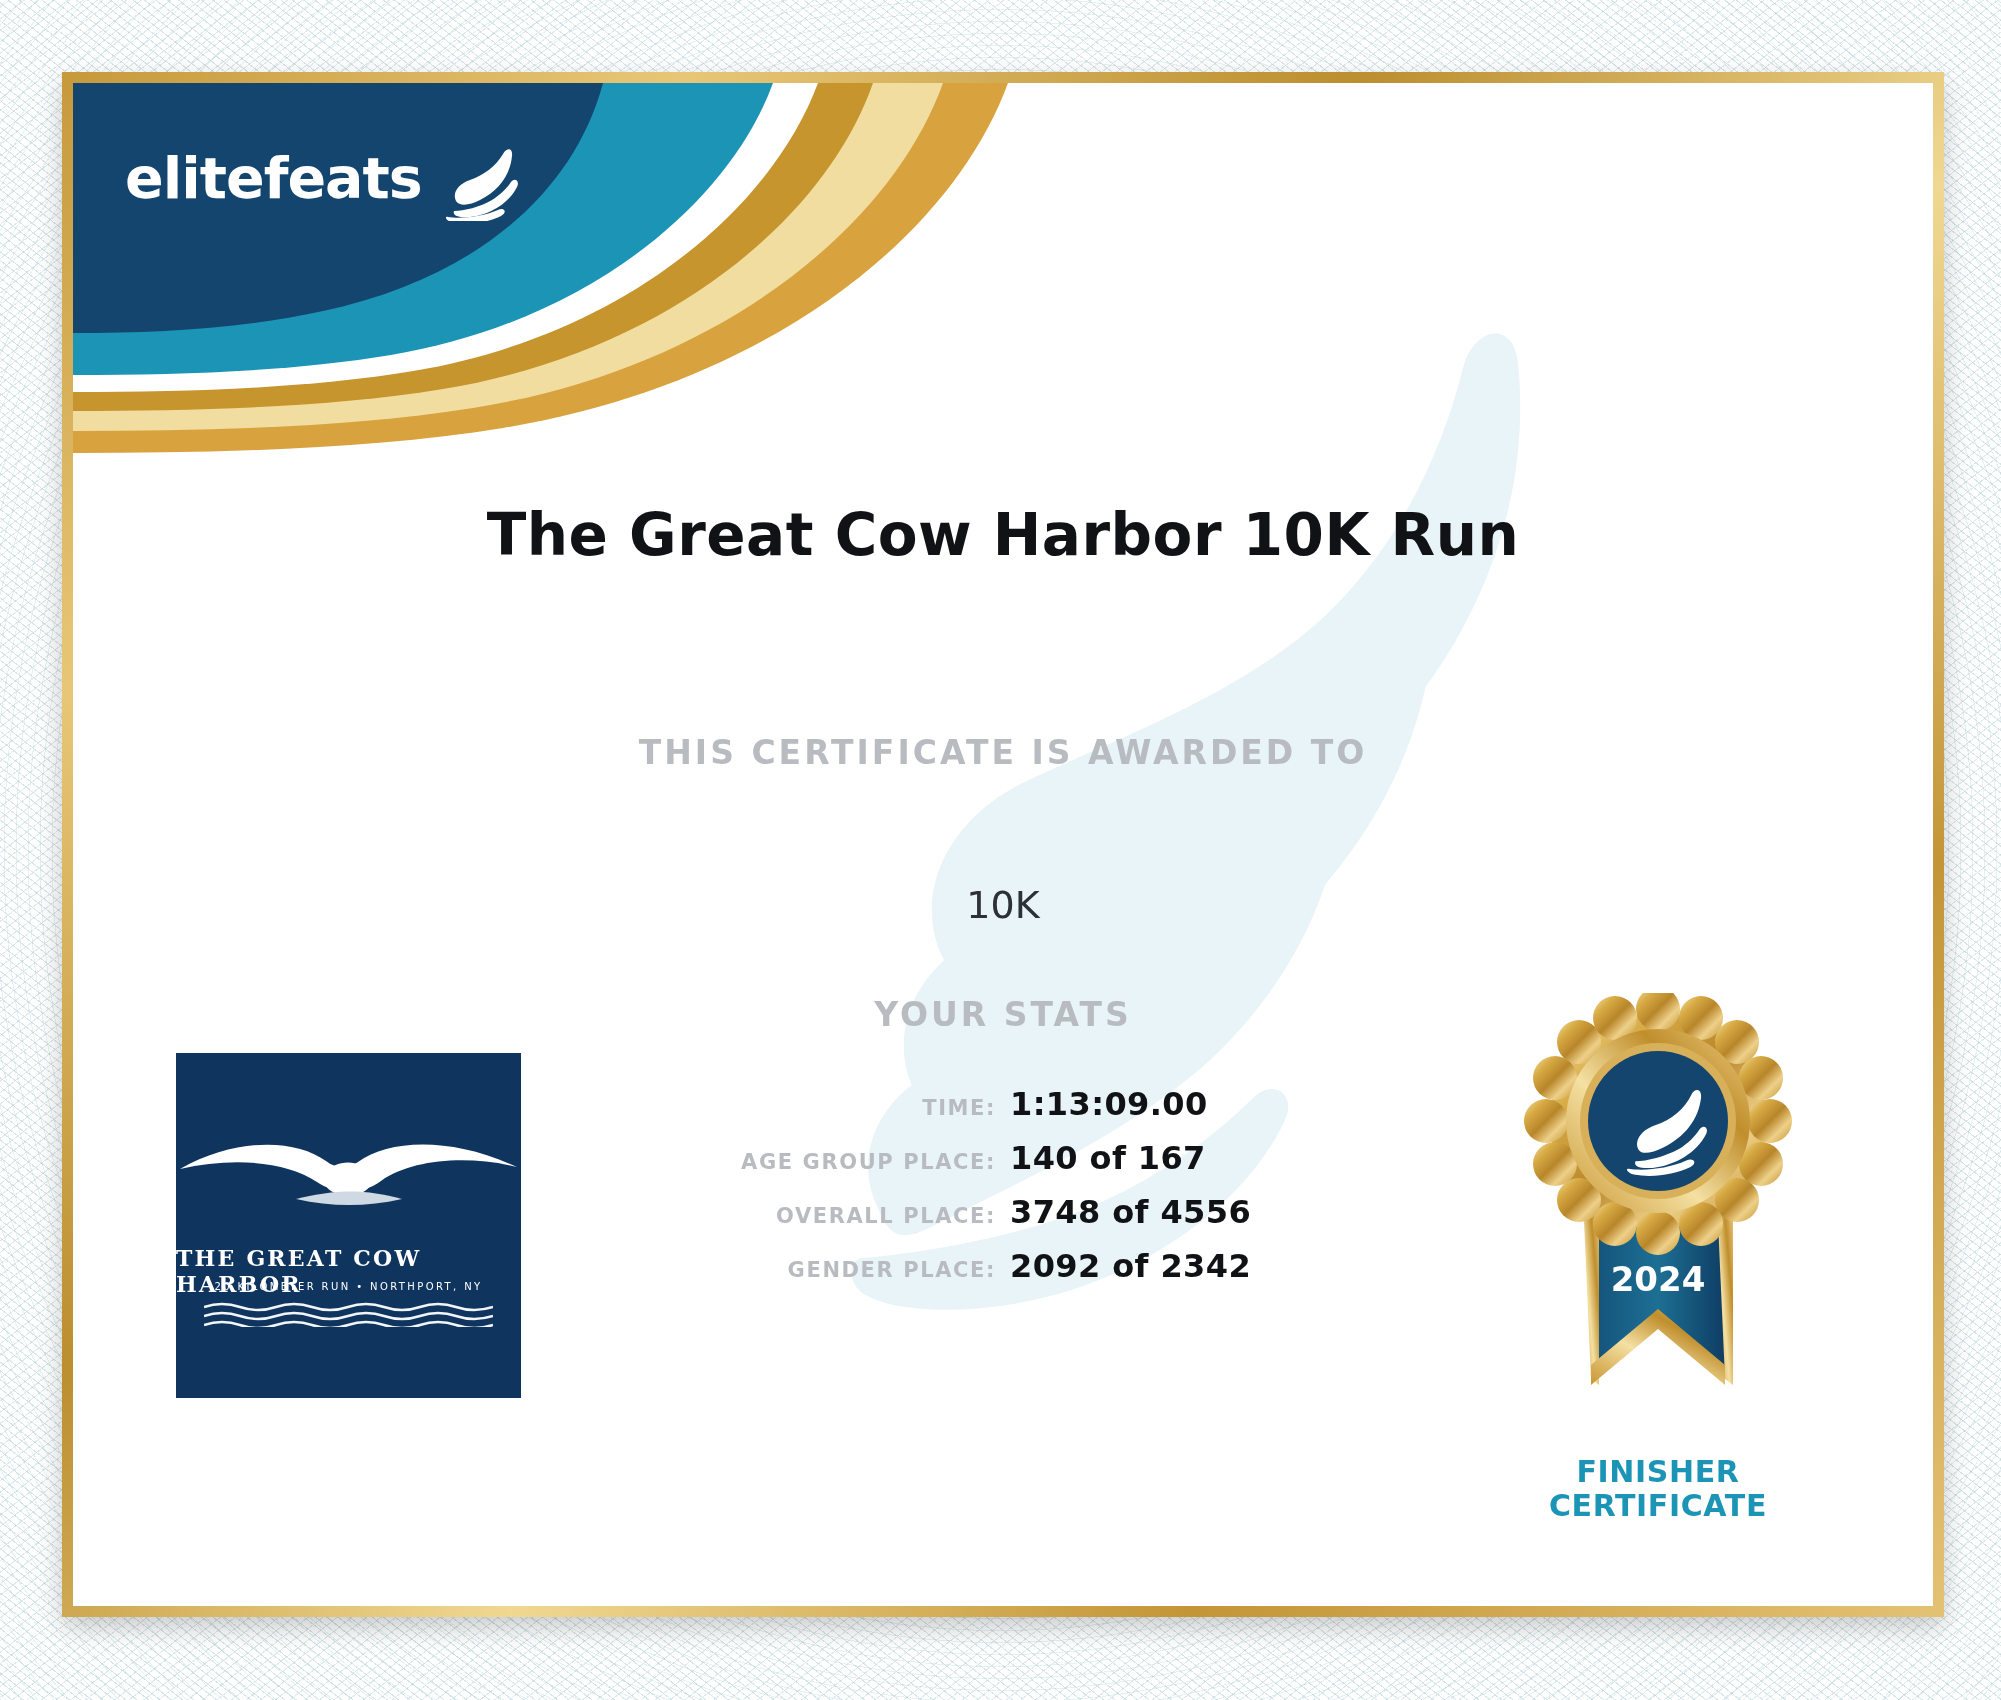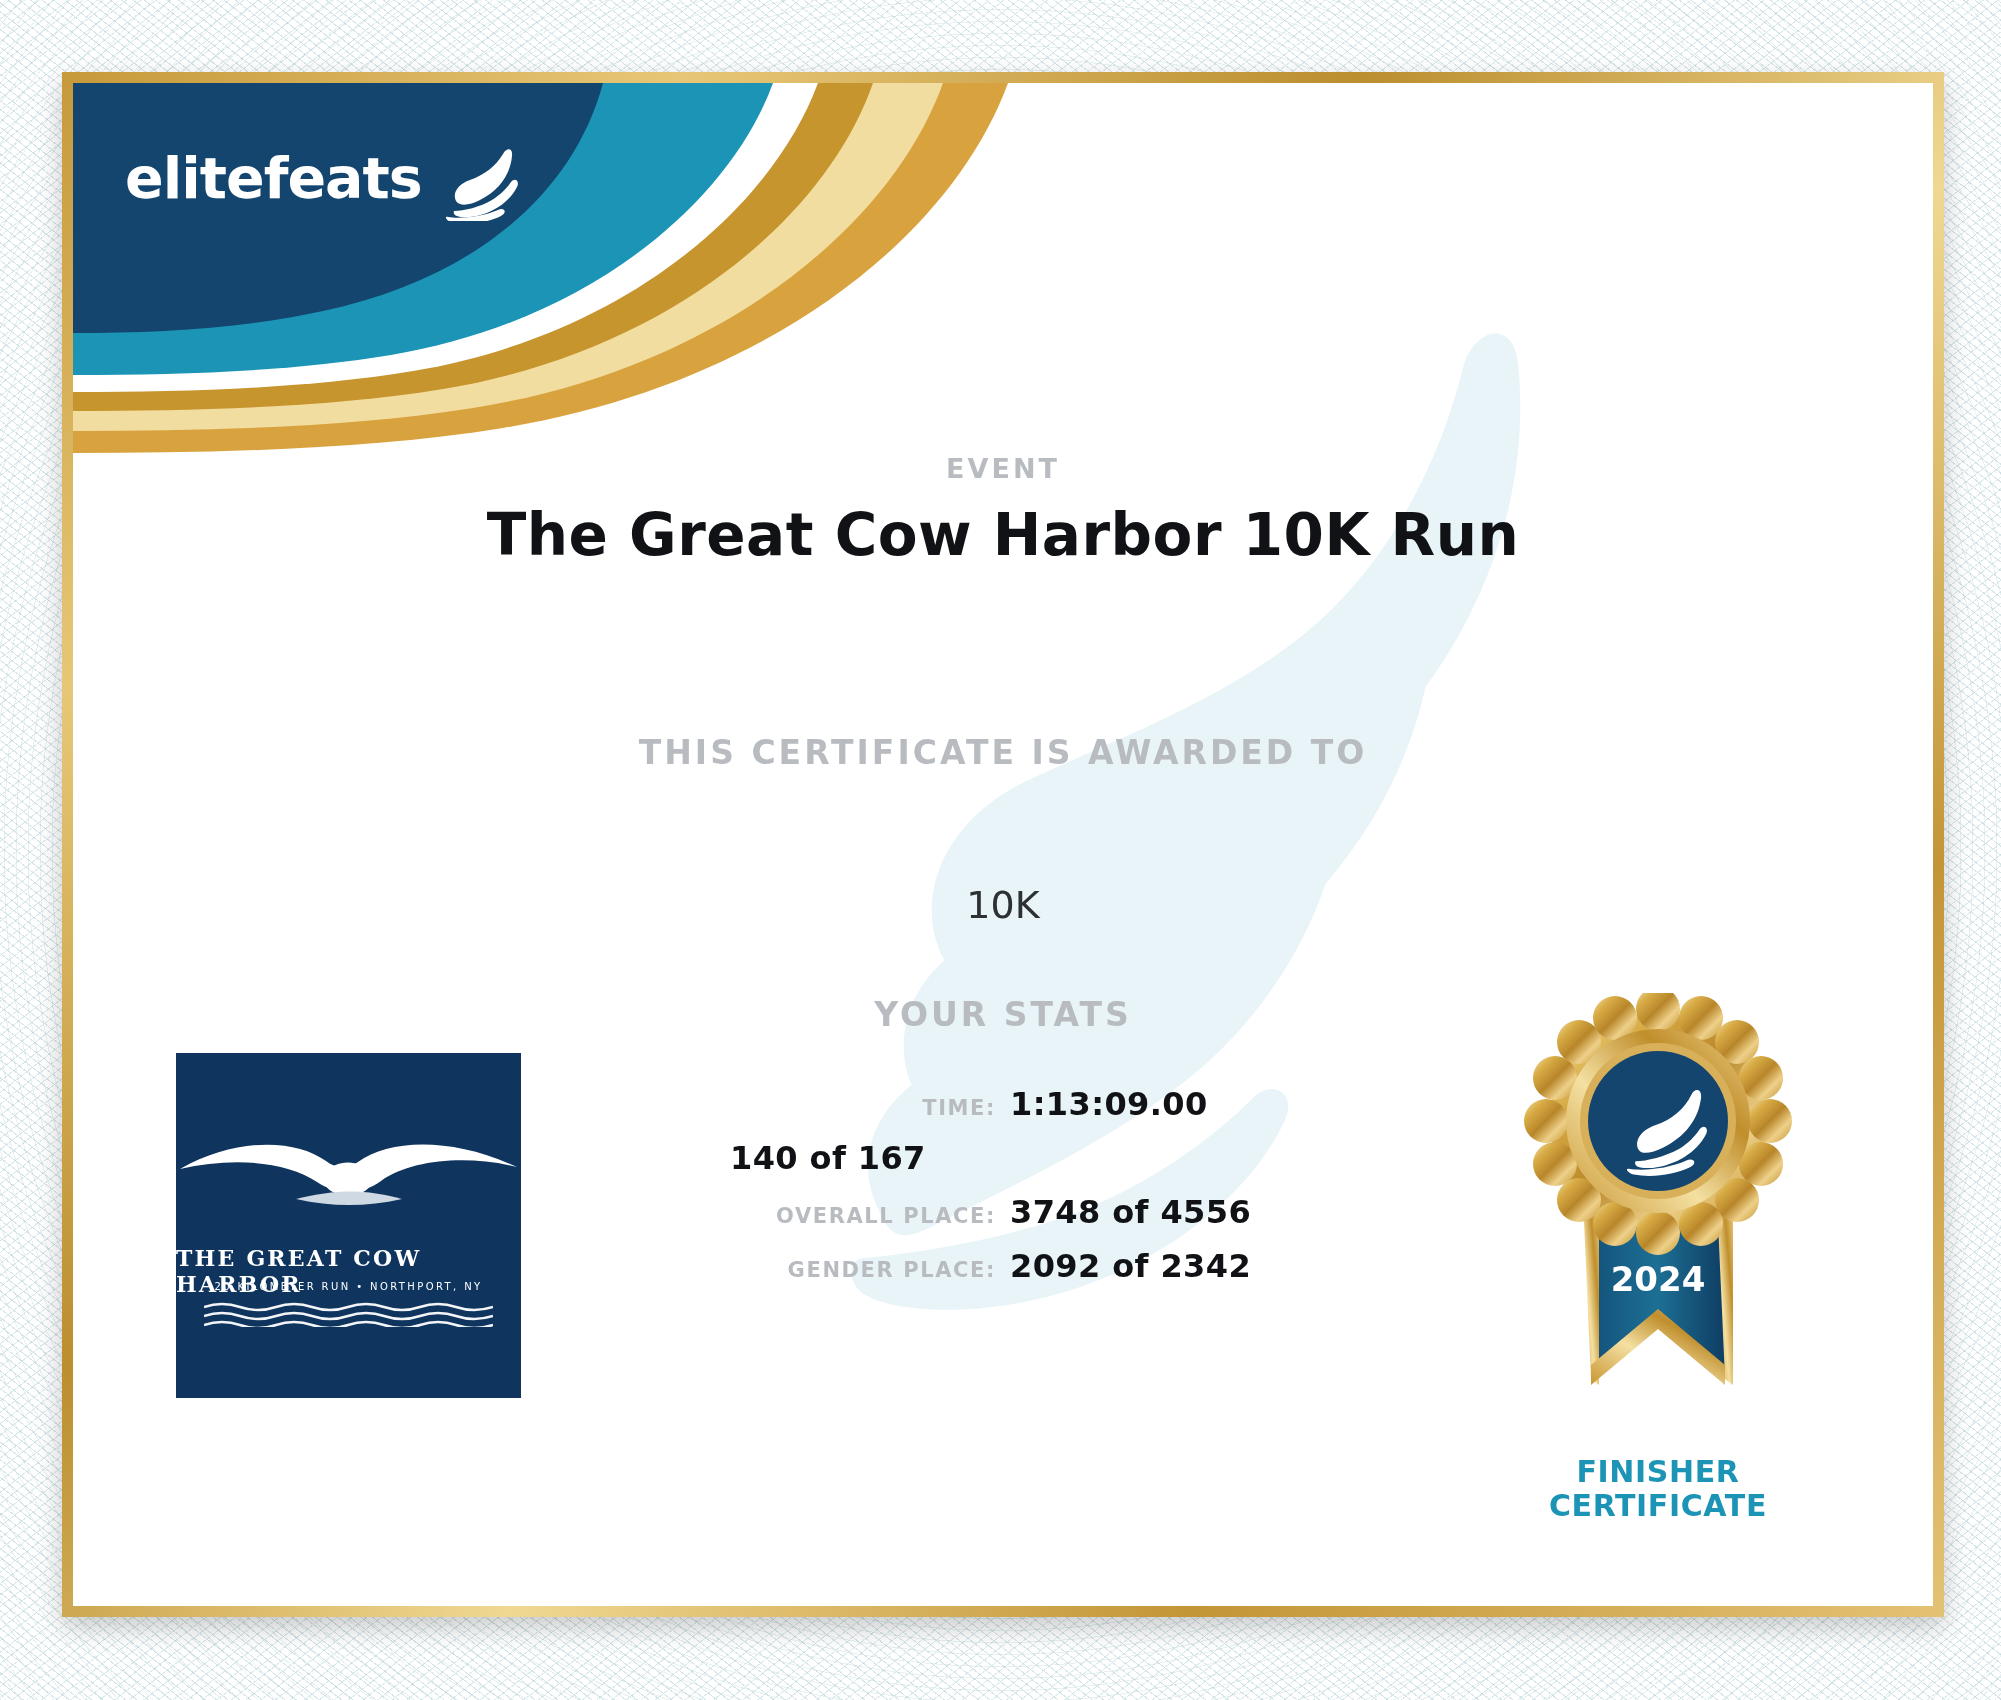--- a/index.html
+++ b/index.html
@@ -313,34 +313,34 @@
       <svg class="brand-wing" viewBox="0 0 80 86">
         <g fill="#ffffff">
           <path d="M16 66 C 12 58, 18 49, 30 45 C 44 40, 56 31, 63 19 C 67 12, 73 13, 72 21 C 70 41, 58 56, 40 65 C 30 70, 20 72, 16 66 Z"></path>
           <path d="M14 76 C 24 76, 40 72, 52 65 C 60 60, 67 53, 71 47 C 75 42, 80 46, 77 52 C 69 68, 50 80, 30 82 C 20 83, 12 81, 14 76 Z"></path>
           <path d="M8 82 C 20 84, 42 82, 58 75 C 64 72, 68 77, 61 81 C 48 88, 26 90, 12 87 C 6 86, 4 81, 8 82 Z"></path>
         </g>
       </svg>
 
       <div class="content">
 
-        <div class="label lbl-event">EVENT</div>
         <div class="event-title">The Great Cow Harbor 10K Run</div>
 
         <div class="label lbl-awarded">THIS CERTIFICATE IS AWARDED TO</div>
         <div class="distance">10K</div>
 
         <div class="label lbl-stats">YOUR STATS</div>
 
         <div class="stats">
           <div class="stat-row">
             <div class="stat-key">TIME:</div>
             <div class="stat-val">1:13:09.00</div>
           </div>
           <div class="stat-row">
+            <div class="stat-key">AGE GROUP PLACE:</div>
             <div class="stat-val">140 of 167</div>
           </div>
           <div class="stat-row">
             <div class="stat-key">OVERALL PLACE:</div>
             <div class="stat-val">3748 of 4556</div>
           </div>
           <div class="stat-row">
             <div class="stat-key">GENDER PLACE:</div>
             <div class="stat-val">2092 of 2342</div>
           </div>

